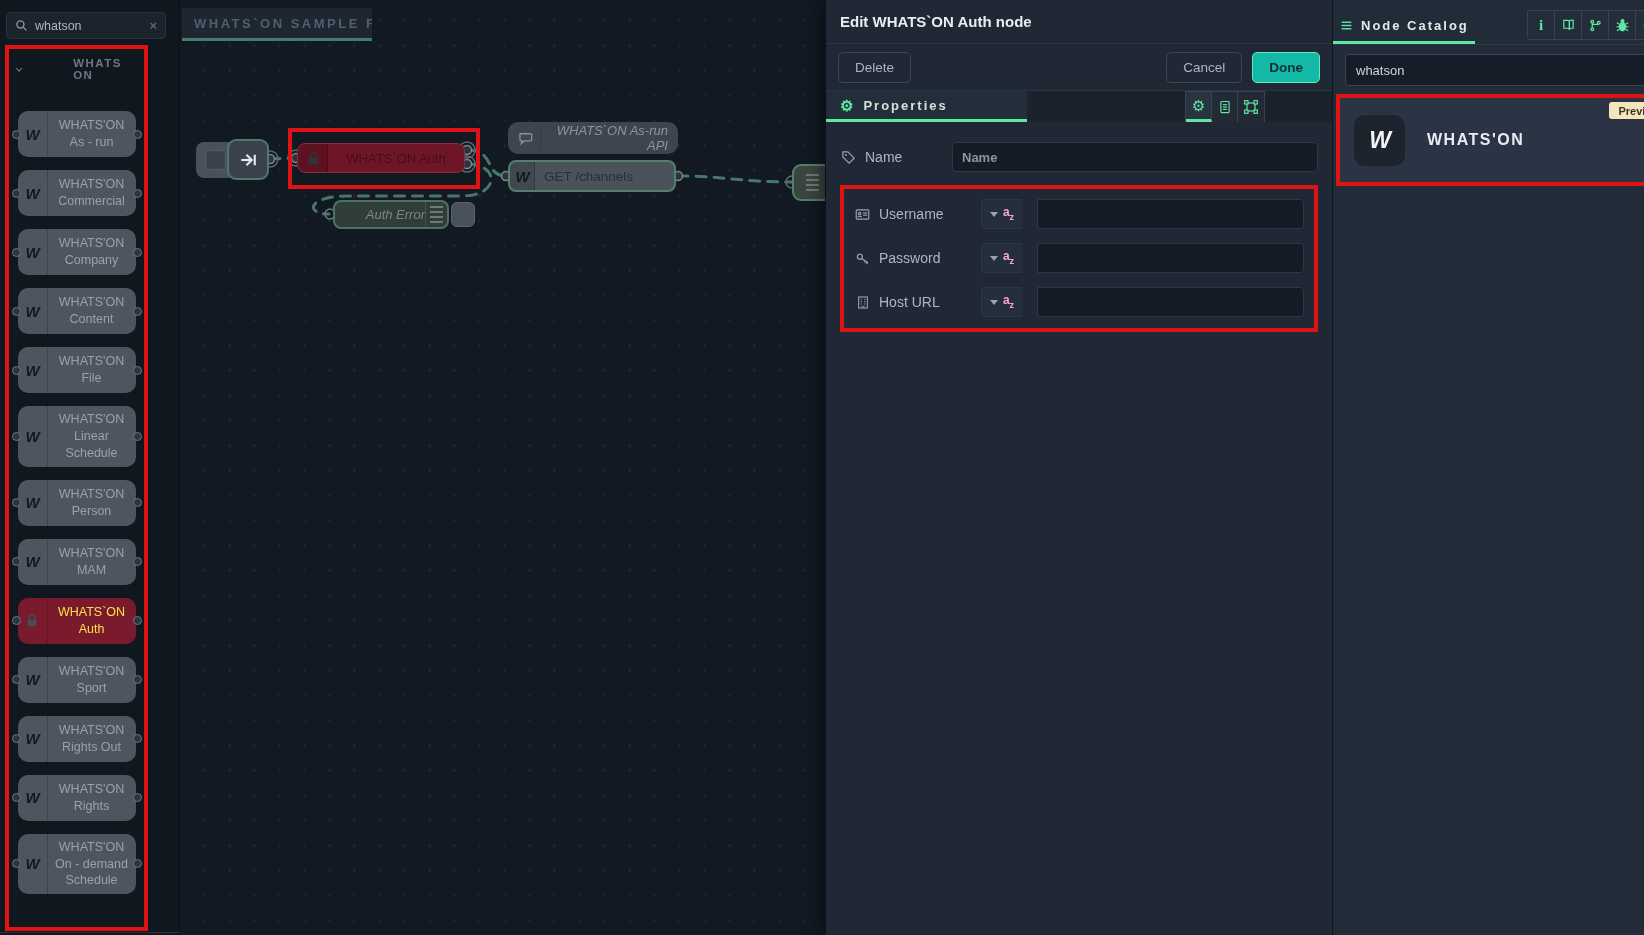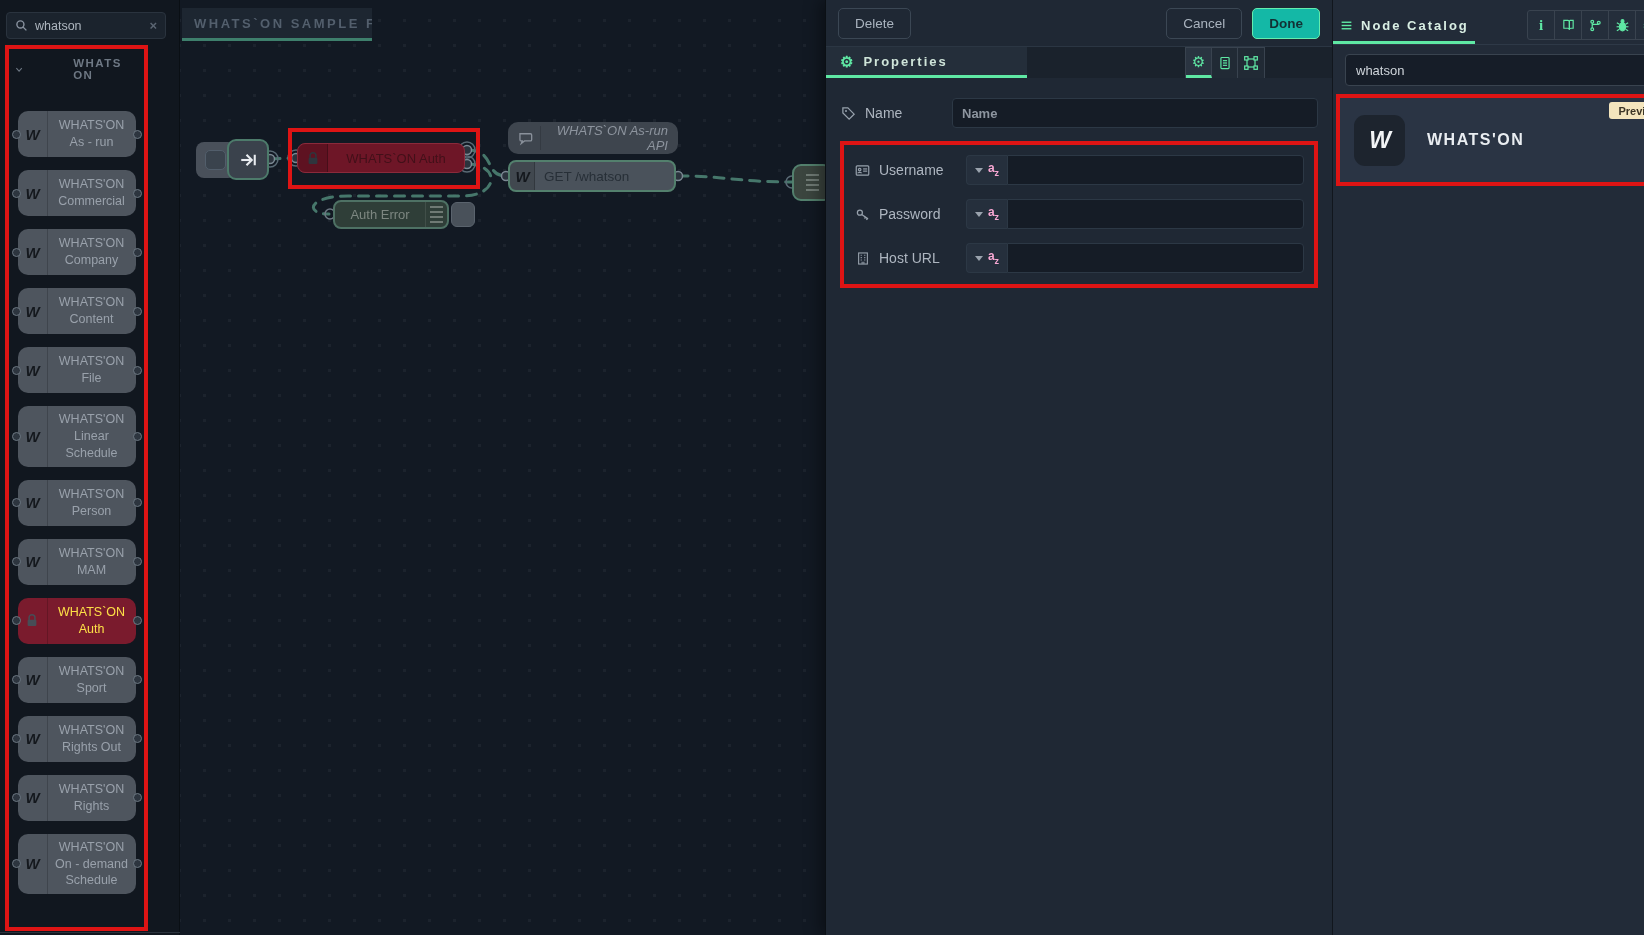--- a/index.html
+++ b/index.html
@@ -90,21 +90,21 @@
   #comment-node { left:328px; top:122px; width:170px; height:32px; background:#3e454e; border-radius:10px; padding:0 10px; gap:10px; }
   #comment-node .lbl { font-style:italic; color:#8d949e; font-size:13px;text-align:right; }
   #comment-node::after { content:""; position:absolute; left:32px; top:4px; bottom:4px; width:1px; background:rgba(0,0,0,.15); }
   #get-node { left:328px; top:160px; width:168px; height:32px; background:#4a525b; border:2px solid #53806d; }
   #get-node .icon-cell {
     width:25px; height:100%; display:flex; align-items:center; justify-content:center;
     background:rgba(0,0,0,.12); border-right:1px solid rgba(0,0,0,.22); border-radius:6px 0 0 6px; flex:none;
   }
   #get-node .lbl { flex:1; padding-left:9px; color:#272f37; font-size:13.5px; }
   #auth-error-node { left:153px; top:200px; width:116px; height:29px; background:#2f3e38; border:2px solid #4e7164; }
-  #auth-error-node .lbl { flex:1; text-align:center; color:#7d8781; font-size:13px; }
+  #auth-error-node .lbl { flex:1; text-align:right; font-style:italic; color:#7d8781; font-size:13px; }
   #auth-error-node .menu-cell { width:22px; align-self:stretch; border-left:1px solid rgba(255,255,255,.09); display:flex; align-items:center; justify-content:center; }
   .hamburger { width:13px; height:17px; background:repeating-linear-gradient(#6f7a74 0 2px, transparent 2px 5px); }
   #debug-square { left:271px; top:202px; width:24px; height:25px; background:#49515a; border:1px solid #5a636d; border-radius:6px; }
   #cut-node { left:612px; top:164px; width:40px; height:37px; background:#3b453f; border:2px solid #53806d; border-radius:9px; padding-left:12px; }
   
   #edit-panel {
     position:absolute; left:825px; top:0; width:507px; height:935px;
     background:#1f2unty834; background:#1f2834; border-left:1px solid #0b1015;
     box-shadow:-6px 0 14px rgba(0,0,0,.35);
   }
@@ -141,21 +141,21 @@
   .text-input::placeholder { color:#8d959f; font-weight:bold; }
   .typed-btn {
     height:30px; width:41px; background:#252f3c; border:1px solid #2c3845; border-right:none;
     border-radius:4px 0 0 4px; display:flex; align-items:center; justify-content:center; gap:5px; cursor:pointer; flex:none;
   }
   .typed-btn + .text-input { border-radius:0 4px 4px 0; }
   .caret { width:0; height:0; border-left:4.5px solid transparent; border-right:4.5px solid transparent; border-top:5.5px solid #9aa3ad; }
   .az { color:#f9a8d4; font-size:12px; font-weight:bold; line-height:1; }
   .az i { font-style:normal; font-size:9px; vertical-align:-4px; }
   #edit-redbox { margin-top:12px; padding:9px 6px 10px 6px; display:flex; flex-direction:column; gap:12px; }
-  #edit-redbox .form-row { padding:0 4px; }
+  #edit-redbox .form-row { padding:0 4px;gap:15px; }
   
   #catalog {
     position:absolute; left:1332px; top:0; width:360px; height:935px;
     background:#222b38; border-left:1px solid #11161d;
   }
   #catalog-header { height:45px; display:flex; align-items:flex-end; border-bottom:1px solid #2e3947; position:relative; }
   #catalog-tab {
     height:34px; max-width:142px; display:flex; align-items:center; gap:7px; padding:0 6px 0 6px;
     border-bottom:3px solid #5fe8a4; overflow:hidden; white-space:nowrap; cursor:pointer;
     color:#d9efe4; font-weight:bold; font-size:13px; letter-spacing:2px;
@@ -401,37 +401,38 @@
       <svg class="ic" width="17" height="16" viewBox="0 0 24 24" fill="none" stroke="#8a919b" stroke-width="2">
           <path d="M3 5.5 h16 a2 2 0 0 1 2 2 v7 a2 2 0 0 1 -2 2 h-9 l-5 4 1.5-4 H5 a2 2 0 0 1 -2 -2 z"></path>
         </svg>
       <span class="lbl">WHATS`ON As-run API</span>
     </div>
 
     <div id="get-node" class="cnode">
       <div class="icon-cell">
         <span class="w-glyph">W</span>
       </div>
-      <span class="lbl">GET /whatson</span>
+      <span class="lbl">GET /channels</span>
     </div>
 
     <div id="auth-error-node" class="cnode">
       <span class="lbl">Auth Error</span>
       <div class="menu-cell">
           <div class="hamburger"></div>
         </div>
     </div>
     <div id="debug-square" class="cnode"></div>
 
     <div id="cut-node" class="cnode">
       <div class="hamburger"></div>
     </div>
   </div>
 
   <section id="edit-panel">
+    <div id="edit-header">Edit WHATS`ON Auth node</div>
 
     <div id="edit-toolbar">
       <button class="btn">Delete</button>
       <span class="spacer"></span>
       <button class="btn">Cancel</button>
       <button class="btn btn-done">Done</button>
     </div>
 
     <div id="edit-tabbar">
       <div id="properties-tab">

